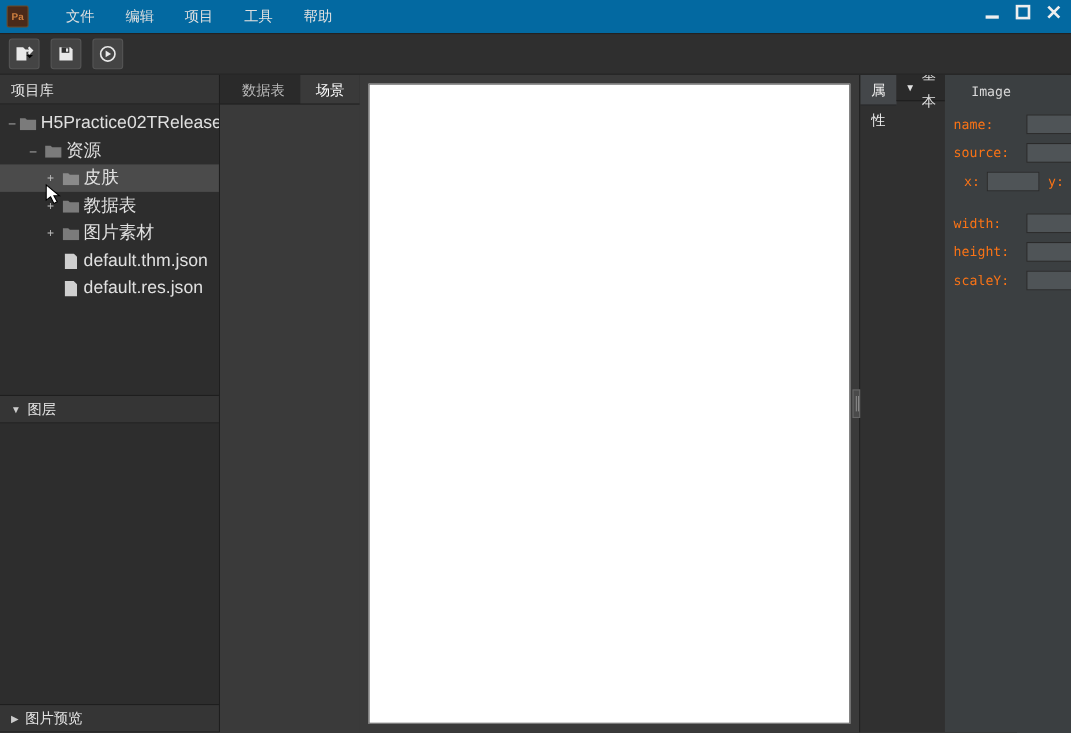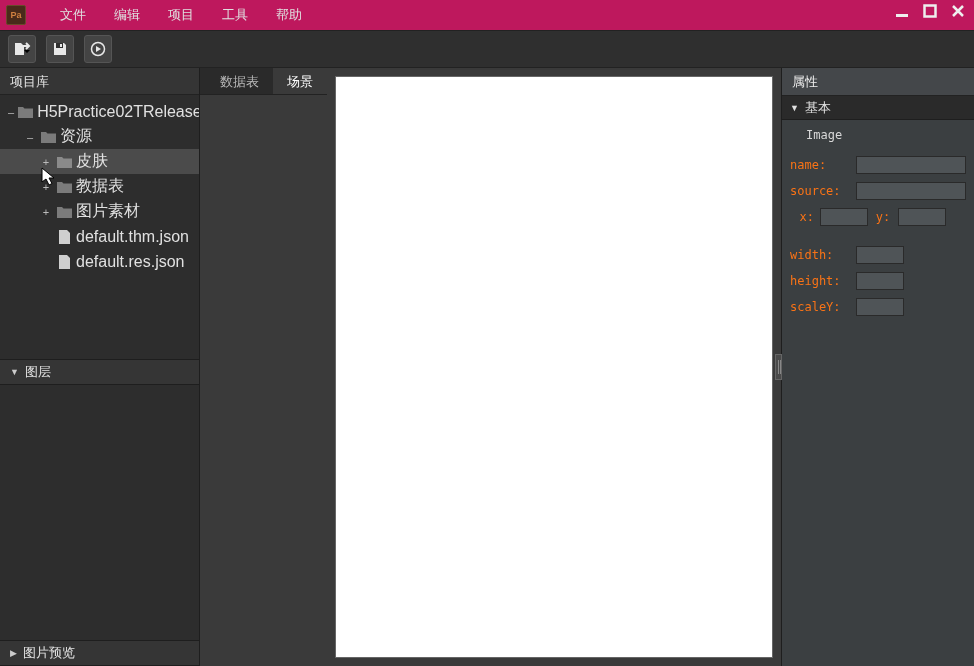--- a/index.html
+++ b/index.html
@@ -16,21 +16,21 @@
   display: flex;
   flex-direction: column;
   width: 100%;
   height: 100%;
 }
 
 
 .menubar {
   display: flex;
   align-items: center;
-  background: #be185d;
+  background: #0369a1;
   height: 30px;
   padding: 0 6px;
   position: relative;
 }
 .logo {
   width: 20px;
   height: 20px;
   background: #4a2a1a;
   border: 1px solid #6a4a2a;
   border-radius: 2px;
@@ -105,21 +105,21 @@
   flex: 1;
   display:flex;
   background:#3a3a3a;
   position:relative;
   border-right:1px solid #1e1e1e;
 }
 .right-panel {
   width: 192px;
   background:#303030;
   display:flex;
-  flex-direction:column;
+  flex-direction:row;
 }
 
 
 .panel-head {
   background:#353535;
   height:27px;
   line-height:27px;
   padding:0 10px;
   color:#e4e4e4;
   border-bottom:1px solid #222;

